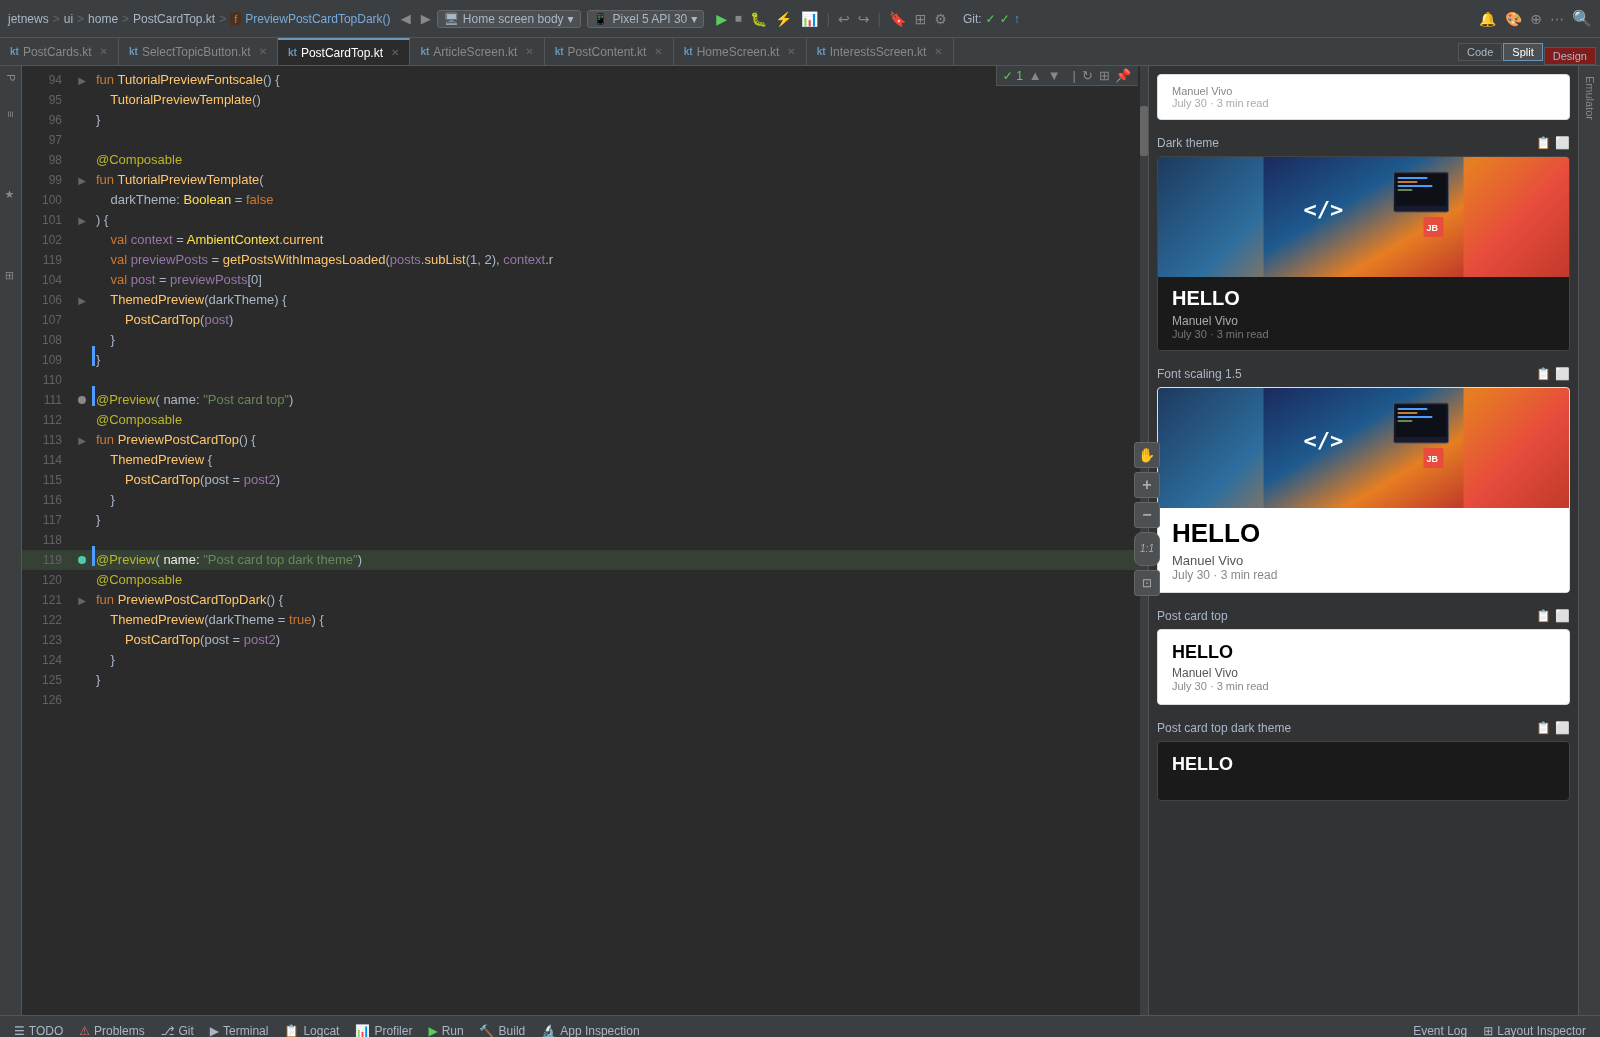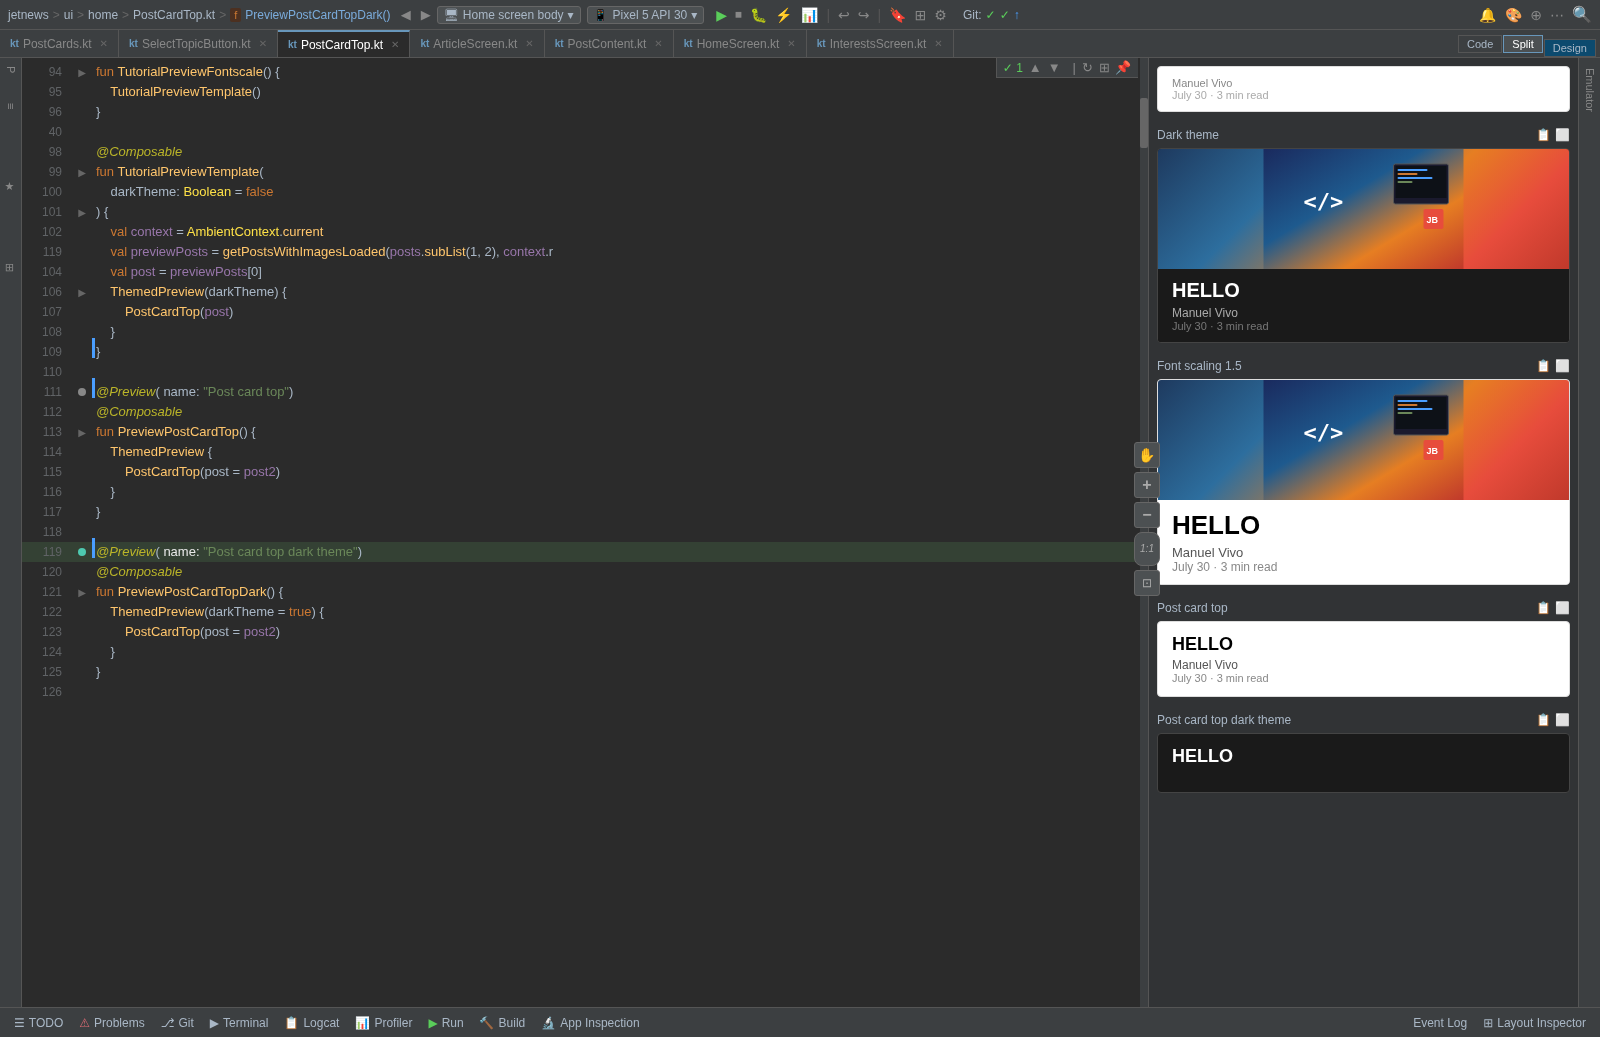--- a/index.html
+++ b/index.html
@@ -1,19 +1,19 @@
 <!DOCTYPE html>
 <html><head>
   <meta charset="utf-8">
   <style>
     * { box-sizing: border-box; margin: 0; padding: 0; }
     body { font-family: 'Segoe UI', Arial, sans-serif; background: #2b2b2b; color: #a9b7c6; font-size: 13px; overflow: hidden; width: 1600px; height: 1037px; }
 
     
-    #top-bar { display: flex; align-items: center; background: #3c3f41; height: 30px; padding: 0 8px; gap: 6px; border-bottom: 1px solid #555; }
+    #top-bar { display: flex; align-items: center; background: #3c3f41; height: 38px; padding: 0 8px; gap: 6px; border-bottom: 1px solid #555; }
     #top-bar .breadcrumb { display: flex; align-items: center; gap: 4px; font-size: 12px; color: #a9b7c6; }
     #top-bar .breadcrumb span { cursor: pointer; }
     #top-bar .breadcrumb .sep { color: #666; }
     #top-bar .breadcrumb .active { color: #7aabdb; }
     #top-bar .preview-selector { background: #4c5052; border: 1px solid #666; border-radius: 3px; color: #a9b7c6; font-size: 12px; padding: 1px 6px; display: flex; align-items: center; gap: 4px; cursor: pointer; }
     #top-bar .device-selector { background: #4c5052; border: 1px solid #666; border-radius: 3px; color: #a9b7c6; font-size: 12px; padding: 1px 6px; display: flex; align-items: center; gap: 4px; cursor: pointer; }
     #top-bar .toolbar-icons { display: flex; align-items: center; gap: 4px; margin-left: 4px; }
     #top-bar .toolbar-icons span { color: #888; cursor: pointer; font-size: 14px; padding: 2px; }
     #top-bar .git-section { display: flex; align-items: center; gap: 4px; color: #a9b7c6; font-size: 12px; margin-left: 8px; }
     .spacer { flex: 1; }
@@ -34,21 +34,21 @@
     .code-line { display: flex; align-items: stretch; min-height: 20px; }
     .line-num { width: 50px; text-align: right; padding-right: 10px; color: #606366; font-size: 12px; user-select: none; flex-shrink: 0; line-height: 20px; }
     .line-gutter { width: 20px; flex-shrink: 0; display: flex; align-items: center; justify-content: center; }
     .line-gutter .fold-icon { color: #666; font-size: 10px; cursor: pointer; }
     .line-gutter .gear-dot { width: 8px; height: 8px; background: #888; border-radius: 50%; cursor: pointer; }
     .code-text { flex: 1; padding-left: 4px; white-space: pre; line-height: 20px; }
 
     
     .kw { color: #cc7832; }
     .fn { color: #ffc66d; }
-    .ann { color: #bbb529; font-style: italic; }
+    .ann { color: #bbb529; }
     .str { color: #6a8759; }
     .var { color: #9876aa; }
     .param { color: #a9b7c6; }
     .type { color: #fde047; }
     .bool { color: #cc7832; }
     .method { color: #ffc66d; }
     .plain { color: #a9b7c6; }
 
     
     #right-panel { width: 430px; background: #2b2b2b; border-left: 1px solid #555; display: flex; flex-direction: column; overflow: hidden; }
@@ -188,21 +188,21 @@
     <span class="kt-icon">kt</span>
     <span>InterestsScreen.kt</span>
     <span class="close-btn">✕</span>
   </div>
 
   <div class="spacer"></div>
 
   <div style="display:flex;align-items:center;gap:1px;margin-right:4px;">
     <button style="background:#3c3f41;border:1px solid #555;color:#a9b7c6;font-size:11px;padding:2px 8px;cursor:pointer;">Code</button>
     <button style="background:#4c5052;border:1px solid #6897bb;color:#fff;font-size:11px;padding:2px 8px;cursor:pointer;">Split</button>
-    <button style="background:#0c4a6e;border:1px solid #555;color:#a9b7c6;font-size:11px;padding:2px 8px;cursor:pointer;margin-top:8px;">Design</button>
+    <button style="background:#7f1d1d;border:1px solid #555;color:#a9b7c6;font-size:11px;padding:2px 8px;cursor:pointer;margin-top:8px;">Design</button>
   </div>
 </div>
 
 <div id="main">
 
   <div id="project-sidebar">
     <div class="ps-icon" title="Project">P</div>
     <div class="ps-icon" title="Structure" style="margin-top:20px;">≡</div>
     <div class="ps-icon" title="Favorites" style="margin-top:60px;">★</div>
     <div class="ps-icon" title="Build Variants" style="margin-top:60px;">⊞</div>
@@ -237,21 +237,21 @@
           <div class="code-text"><span class="plain">    </span><span class="fn">TutorialPreviewTemplate</span><span class="plain">()</span></div>
         </div>
 
         <div class="code-line">
           <div class="line-num">96</div>
           <div class="line-gutter"></div>
           <div class="code-text"><span class="plain">}</span></div>
         </div>
 
         <div class="code-line">
-          <div class="line-num">40</div>
+          <div class="line-num">97</div>
           <div class="line-gutter"></div>
           <div class="code-text"></div>
         </div>
 
         <div class="code-line">
           <div class="line-num">98</div>
           <div class="line-gutter"></div>
           <div class="code-text"><span class="ann">@Composable</span></div>
         </div>
 

